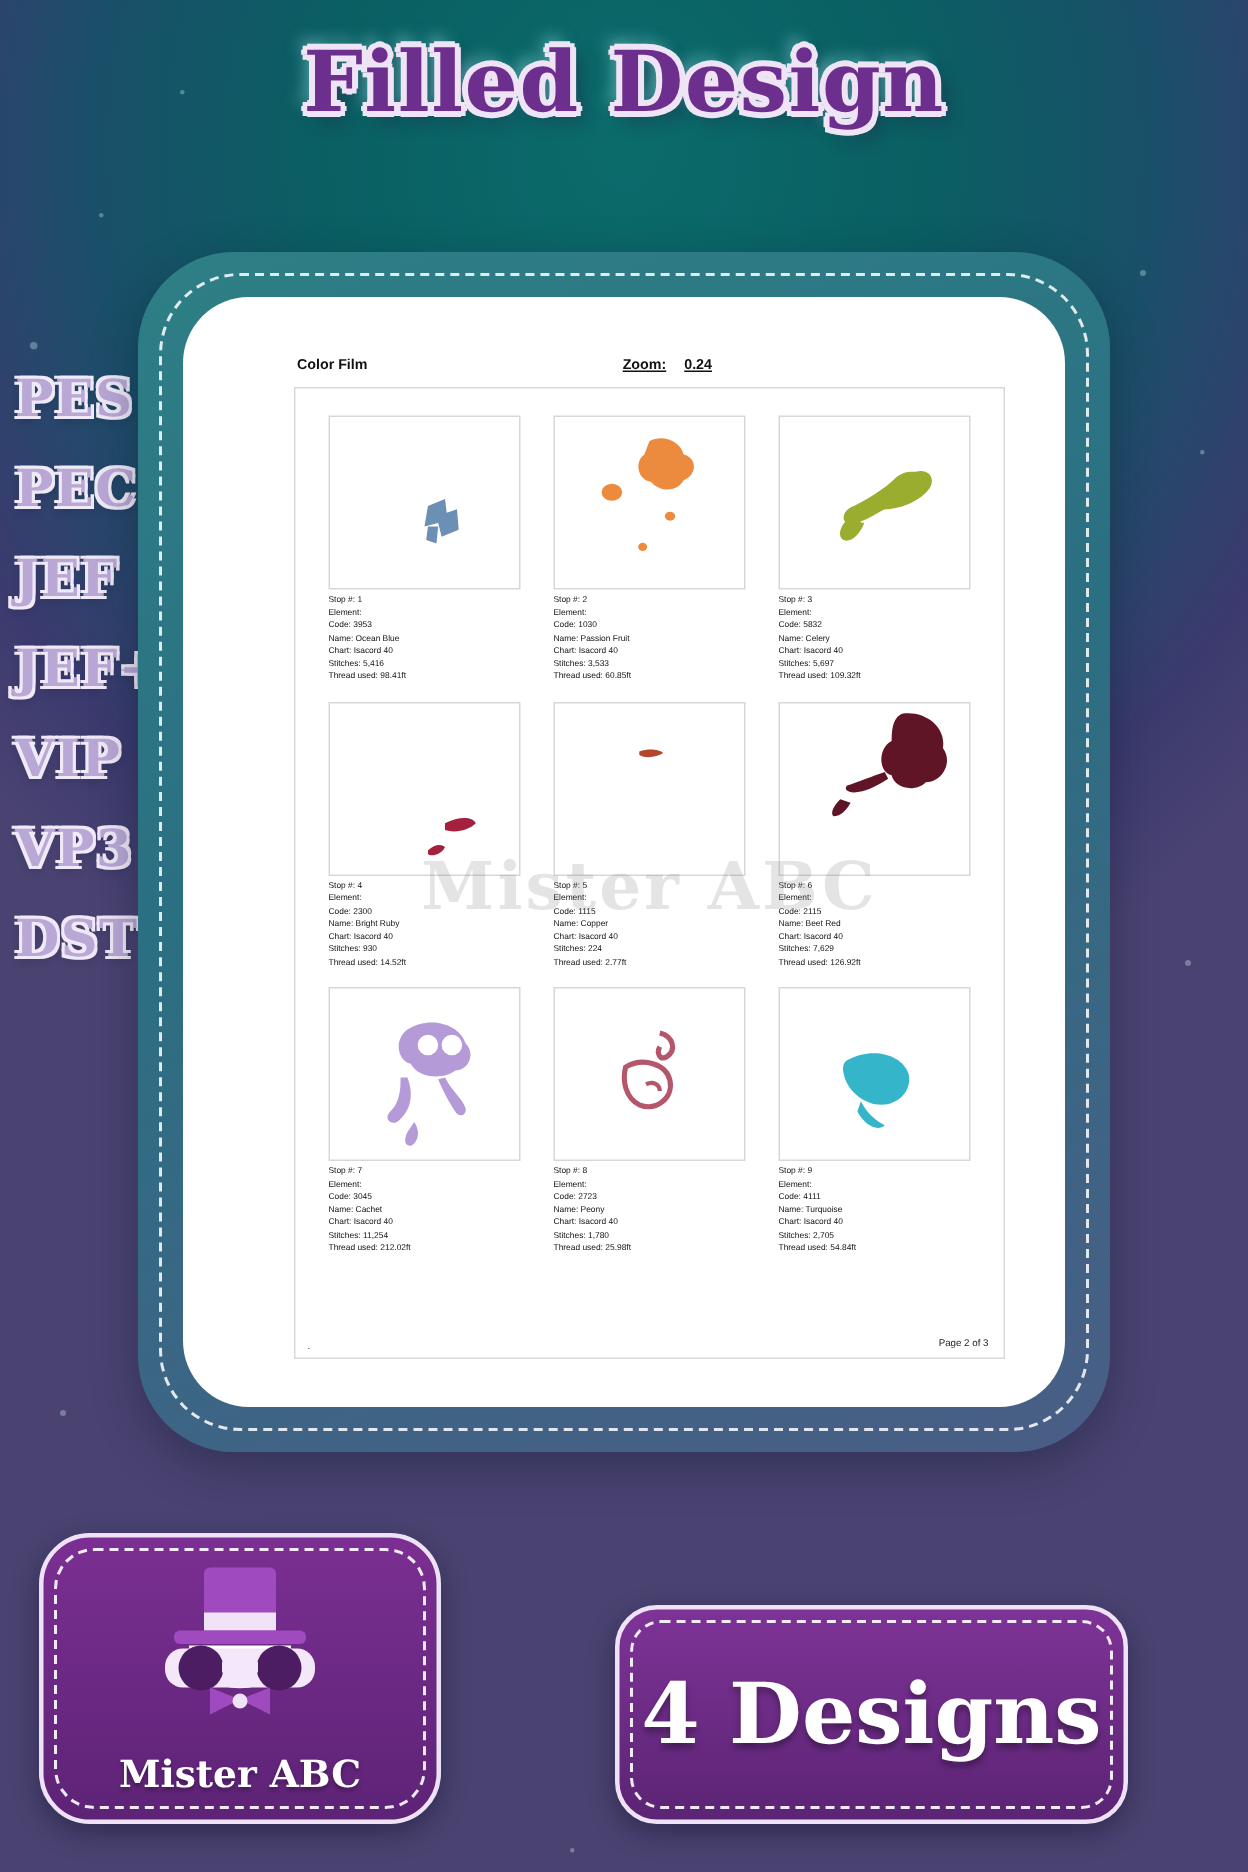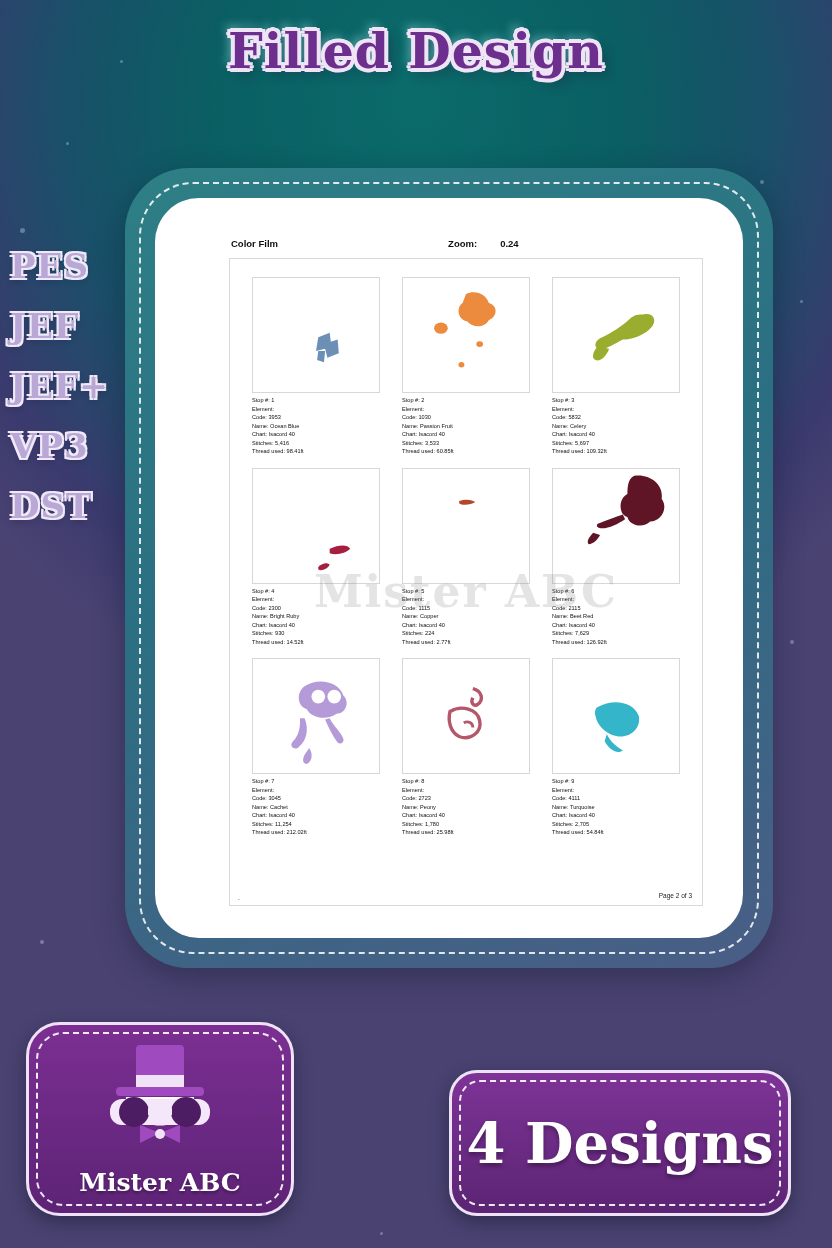--- a/index.html
+++ b/index.html
@@ -19,21 +19,21 @@
   }
 
   
   .title-wrap {
     position:absolute; top:22px; left:0; width:832px; text-align:center;
   }
   .title {
     display:inline-block;
     font-family:"DejaVu Serif", serif;
     font-weight:700;
-    font-size:49px;
+    font-size:56px;
     letter-spacing:1px;
     color:#6d2f8e;
     -webkit-text-stroke: 0px;
     text-shadow:
       -3px -3px 0 #efe4f5, 3px -3px 0 #efe4f5, -3px 3px 0 #efe4f5, 3px 3px 0 #efe4f5,
       -4px 0 0 #efe4f5, 4px 0 0 #efe4f5, 0 -4px 0 #efe4f5, 0 4px 0 #efe4f5,
       -6px -6px 10px rgba(150,220,225,.55), 6px 6px 12px rgba(40,20,60,.45);
   }
 
   
@@ -52,21 +52,20 @@
     letter-spacing:1px;
   }
 
   
   .device {
     position:absolute; left:92px; top:168px; width:648px; height:800px;
     border-radius:64px;
     background:linear-gradient(160deg,#2e7f86 0%, #2b6f82 45%, #4a5d86 100%);
     box-shadow:0 10px 30px rgba(10,20,40,.35);
     padding:2px;
-    margin-left:33px;
   }
   .device:after {
     content:""; position:absolute; inset:14px; border-radius:54px;
     border:2px dashed rgba(255,255,255,.85);
     pointer-events:none;
   }
   .screen {
     position:absolute; left:30px; top:30px; right:30px; bottom:30px;
     background:#ffffff; border-radius:44px; overflow:hidden;
   }
@@ -74,21 +73,21 @@
   
   .page {
     position:absolute; left:66px; top:30px; width:490px; height:700px;
     background:#fff;
   }
   .page-head {
     display:flex; align-items:center; gap:0; padding:10px 8px 8px 10px;
     font-size:9.5px; font-weight:bold; color:#111;
   }
   .page-head .colorfilm { width:46%; }
-  .page-head .zoom { display:flex; gap:23px; }
+  .page-head .zoom { display:flex; gap:12px;text-decoration:underline; }
   .page-head .zoom .lbl { font-weight:bold; }
   .page-head .zoom .val { font-weight:bold; }
 
   .sheet {
     position:absolute; left:8px; top:30px; right:8px; bottom:22px;
     border:1px solid #d9d9d9; background:#fff;
   }
   .grid {
     display:grid; grid-template-columns:repeat(3,1fr);
     gap:12px 22px; padding:18px 22px 6px 22px;
@@ -134,21 +133,21 @@
   }
   .logo-name {
     position:absolute; bottom:16px; left:0; right:0; text-align:center;
     font-family:"DejaVu Serif", serif; font-weight:700; font-size:25px;
     color:#ffffff; text-shadow:0 2px 3px rgba(0,0,0,.35);
   }
   .logo-art { position:absolute; left:50%; transform:translateX(-50%); top:14px; }
 
   
   .count-card {
-    position:absolute; left:449px; top:1070px; width:342px; height:146px;
+    position:absolute; left:410px; top:1070px; width:342px; height:146px;
     background:linear-gradient(180deg,#7e3397 0%, #5b2474 100%);
     border-radius:28px;
     border:3px solid #efe2f6;
     box-shadow:0 6px 18px rgba(10,10,30,.4);
     padding-left:24px;
   }
   .count-card:after {
     content:""; position:absolute; inset:7px; border-radius:21px;
     border:2px dashed rgba(255,255,255,.9);
   }
@@ -171,22 +170,24 @@
   <i style="left:380px;top:1232px;width:3px;height:3px;"></i>
   <i style="left:120px;top:60px;width:3px;height:3px;"></i>
 </div>
 
 <div class="title-wrap">
   <div class="title">Filled Design</div>
 </div>
 
 <div class="formats">
   <div class="fmt">PES</div>
+  <div class="fmt">PEC</div>
   <div class="fmt">JEF</div>
   <div class="fmt">JEF+</div>
+  <div class="fmt">VIP</div>
   <div class="fmt">VP3</div>
   <div class="fmt">DST</div>
 </div>
 
 <div class="device">
   <div class="screen">
 
     <div class="page">
 
       <div class="page-head">

